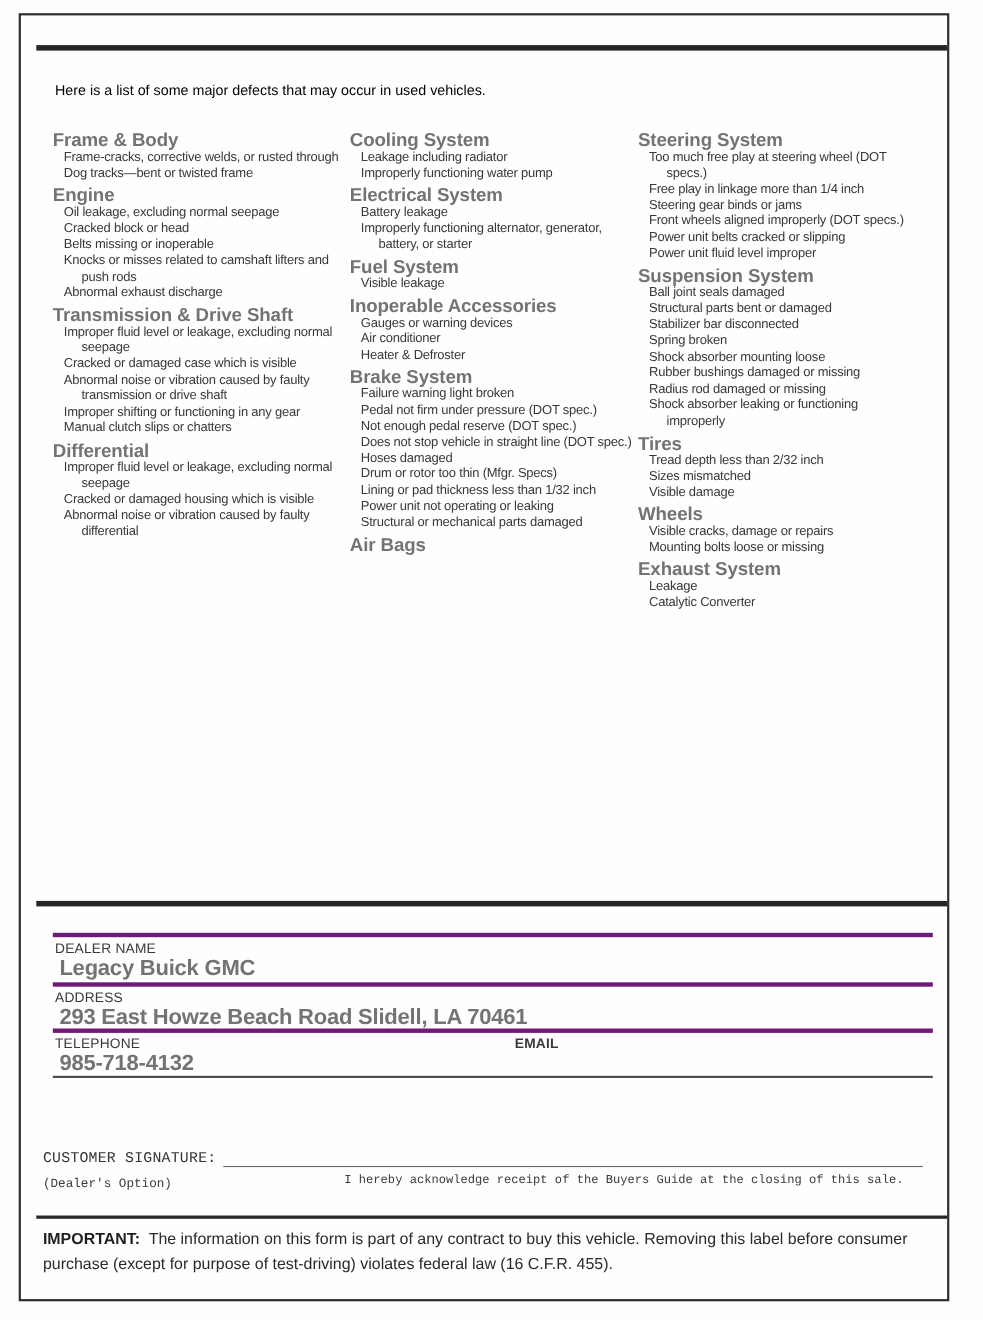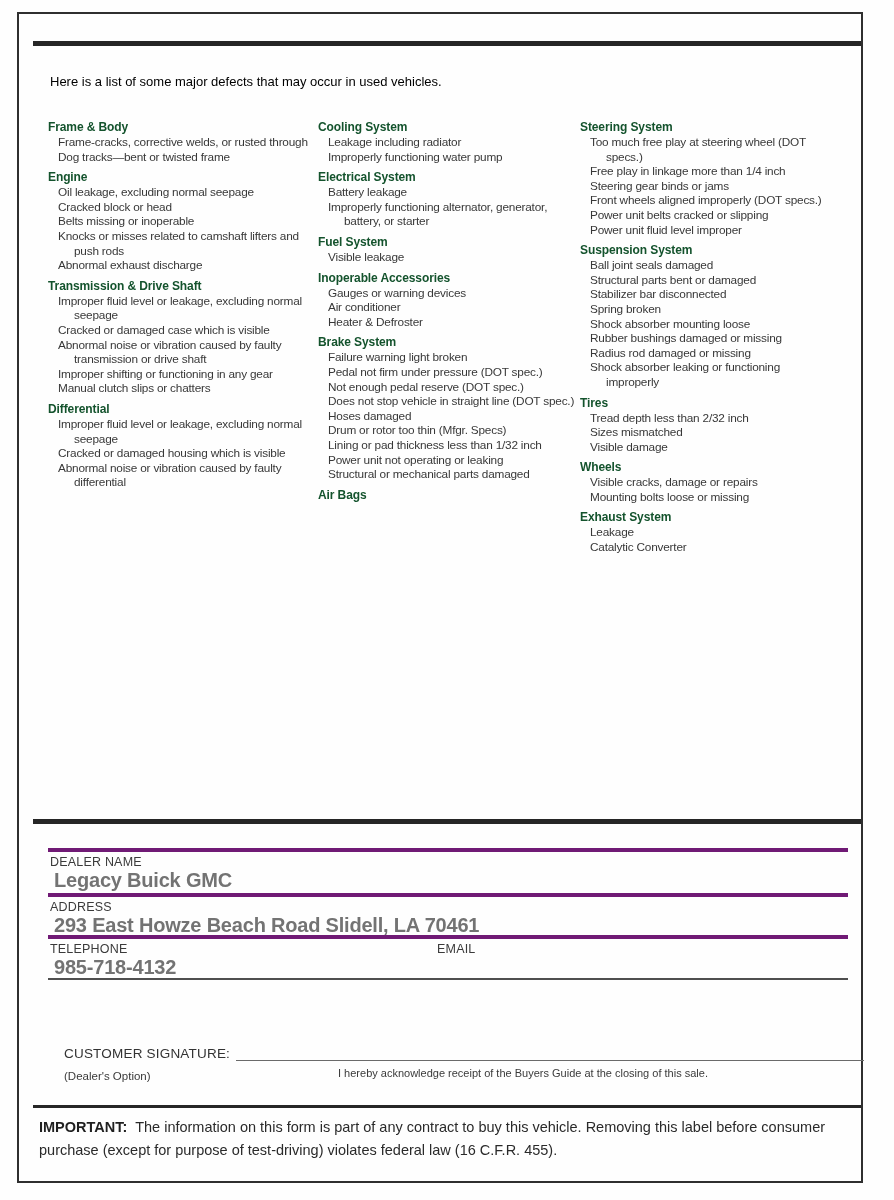--- a/index.html
+++ b/index.html
@@ -33,22 +33,22 @@
   .columns {
     position: absolute; left: 48px; top: 120px; width: 812px;
     display: flex; align-items: flex-start;
   }
   .col { flex: 0 0 auto; }
   .col:nth-child(1) { width: 262px; margin-right: 8px; }
   .col:nth-child(2) { width: 262px; margin-right: 0; }
   .col:nth-child(3) { width: 250px; }
   .cat { margin-bottom: 6px; }
   .cat-h {
-    font-weight: bold; font-size: 12px; line-height: 15px;
-    color: #14532d; letter-spacing: -0.1px;
+    font-weight: bold; font-size: 17px; line-height: 15px;
+    color: #737373; letter-spacing: -0.1px;
   }
   .item {
     font-size: 11.8px; line-height: 14.6px; letter-spacing: -0.2px;
     color: #383838;
     padding-left: 26px; text-indent: -16px;
   }
 
   
   .form-area {
     position: absolute; left: 48px; top: 848px; width: 800px;
@@ -60,24 +60,24 @@
   .row-3 { height: 43px; }
   .row-4 { height: 44px; }
   .field-label {
     font-size: 12.5px; color: #3a3a3a; letter-spacing: 0.2px;
     padding: 3px 0 0 2px;
   }
   .field-value {
     font-size: 20px; font-weight: 600; color: #737373;
     line-height: 22px; padding-left: 6px; letter-spacing: -0.2px;
   }
-  .email-label { position: absolute; left: 389px; top: 3px; padding: 0; }
-
-  
-  .signature-block { position: absolute; left: 64px; top: 1046px; width: 800px; }
+  .email-label { position: absolute; left: 420px; top: 3px; padding: 0; font-weight: bold; }
+
+  
+  .signature-block { position: absolute; left: 39px; top: 1046px; width: 800px; font-family: Liberation Mono, monospace; }
   .sig-row { display: flex; align-items: flex-end; }
   .sig-label { font-size: 13.5px; color: #333; letter-spacing: 0.2px; white-space: nowrap; }
   .sig-line { flex: 1 1 auto; border-bottom: 1.5px solid #6a6a6a; margin-left: 6px; height: 14px; }
   .sig-sub { position: relative; margin-top: 5px; height: 16px; }
   .sig-option { font-size: 11.5px; color: #3a3a3a; }
   .sig-ack { position: absolute; left: 274px; top: 1px; font-size: 11px; color: #3a3a3a; }
 
   
   .important {
     position: absolute; left: 39px; top: 1116px; width: 818px;

